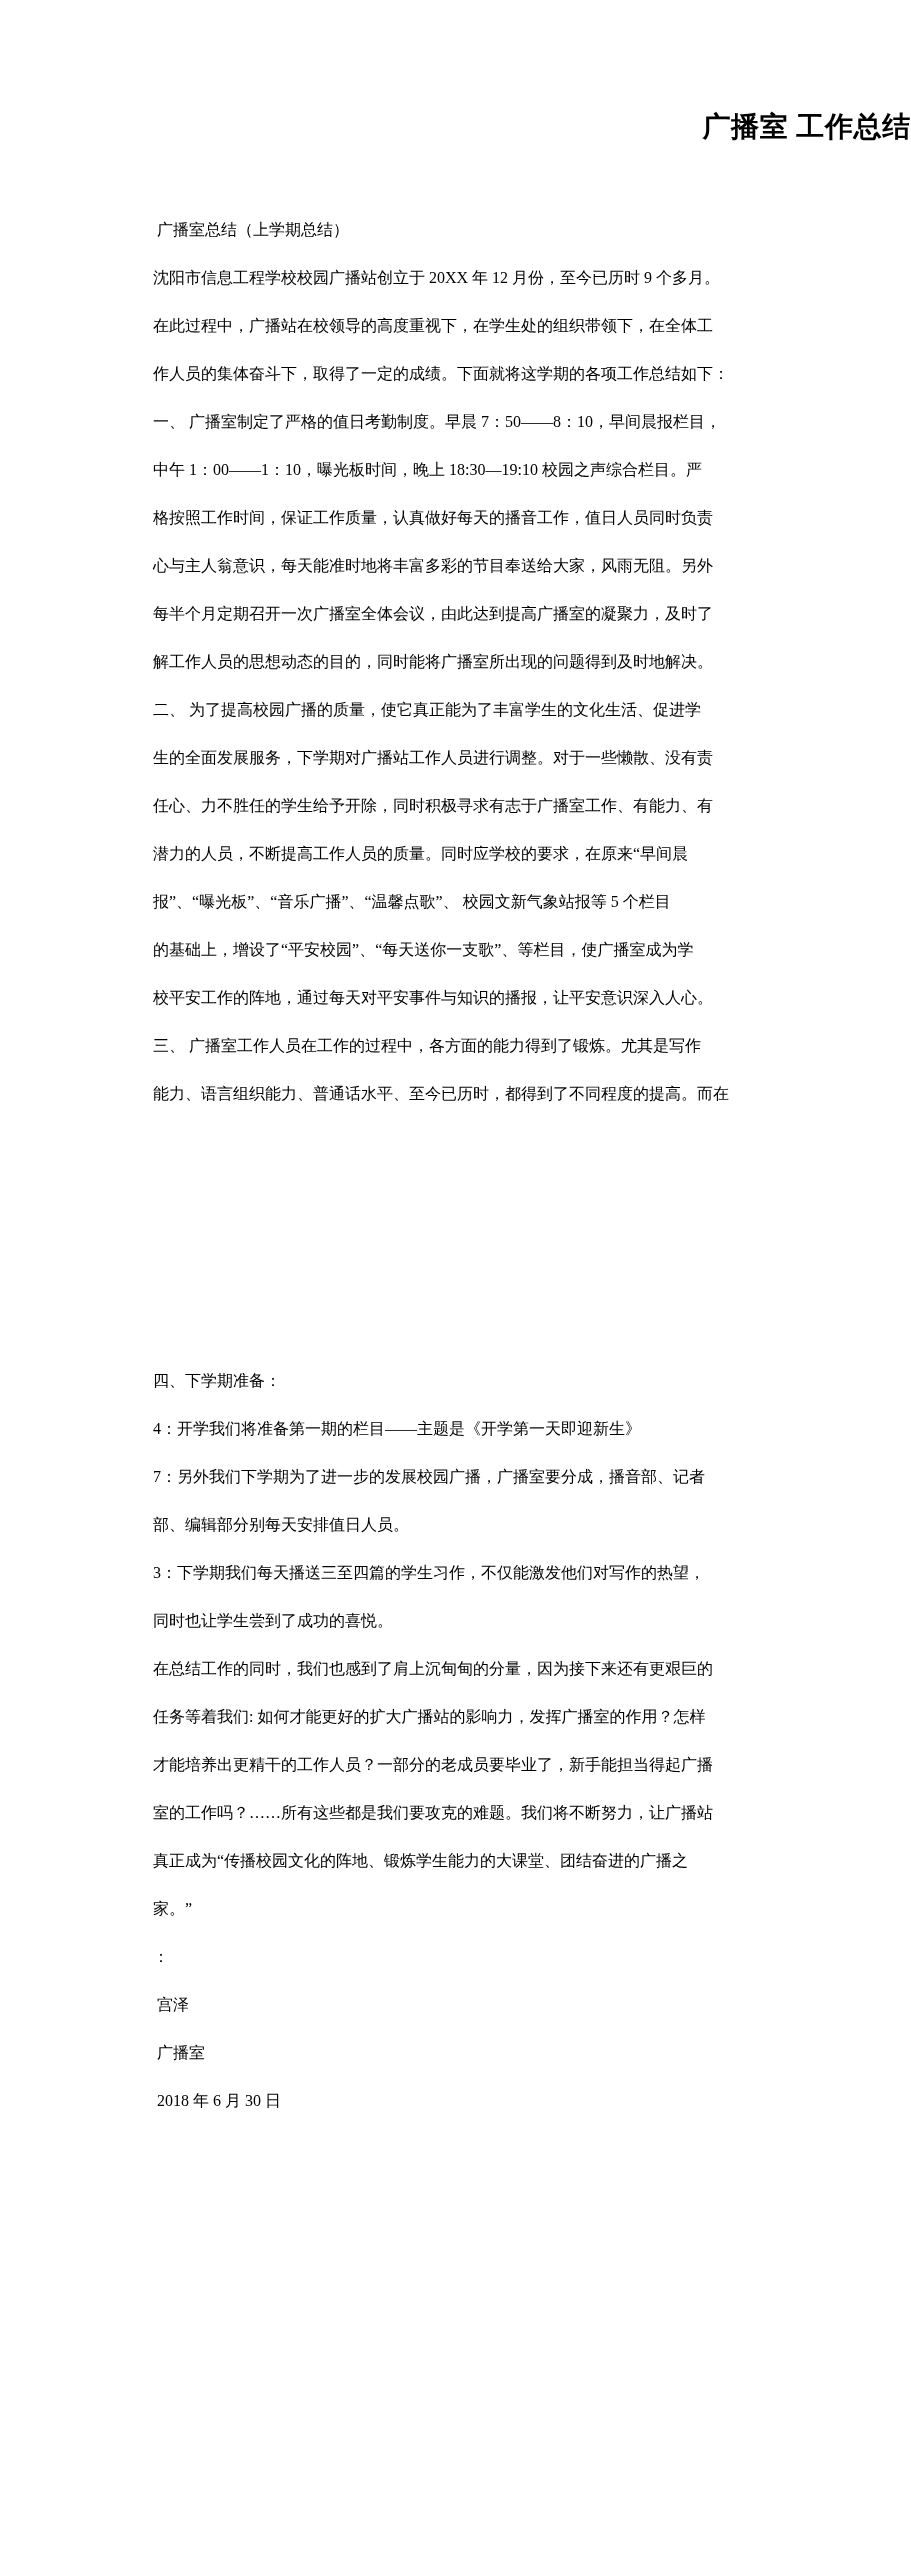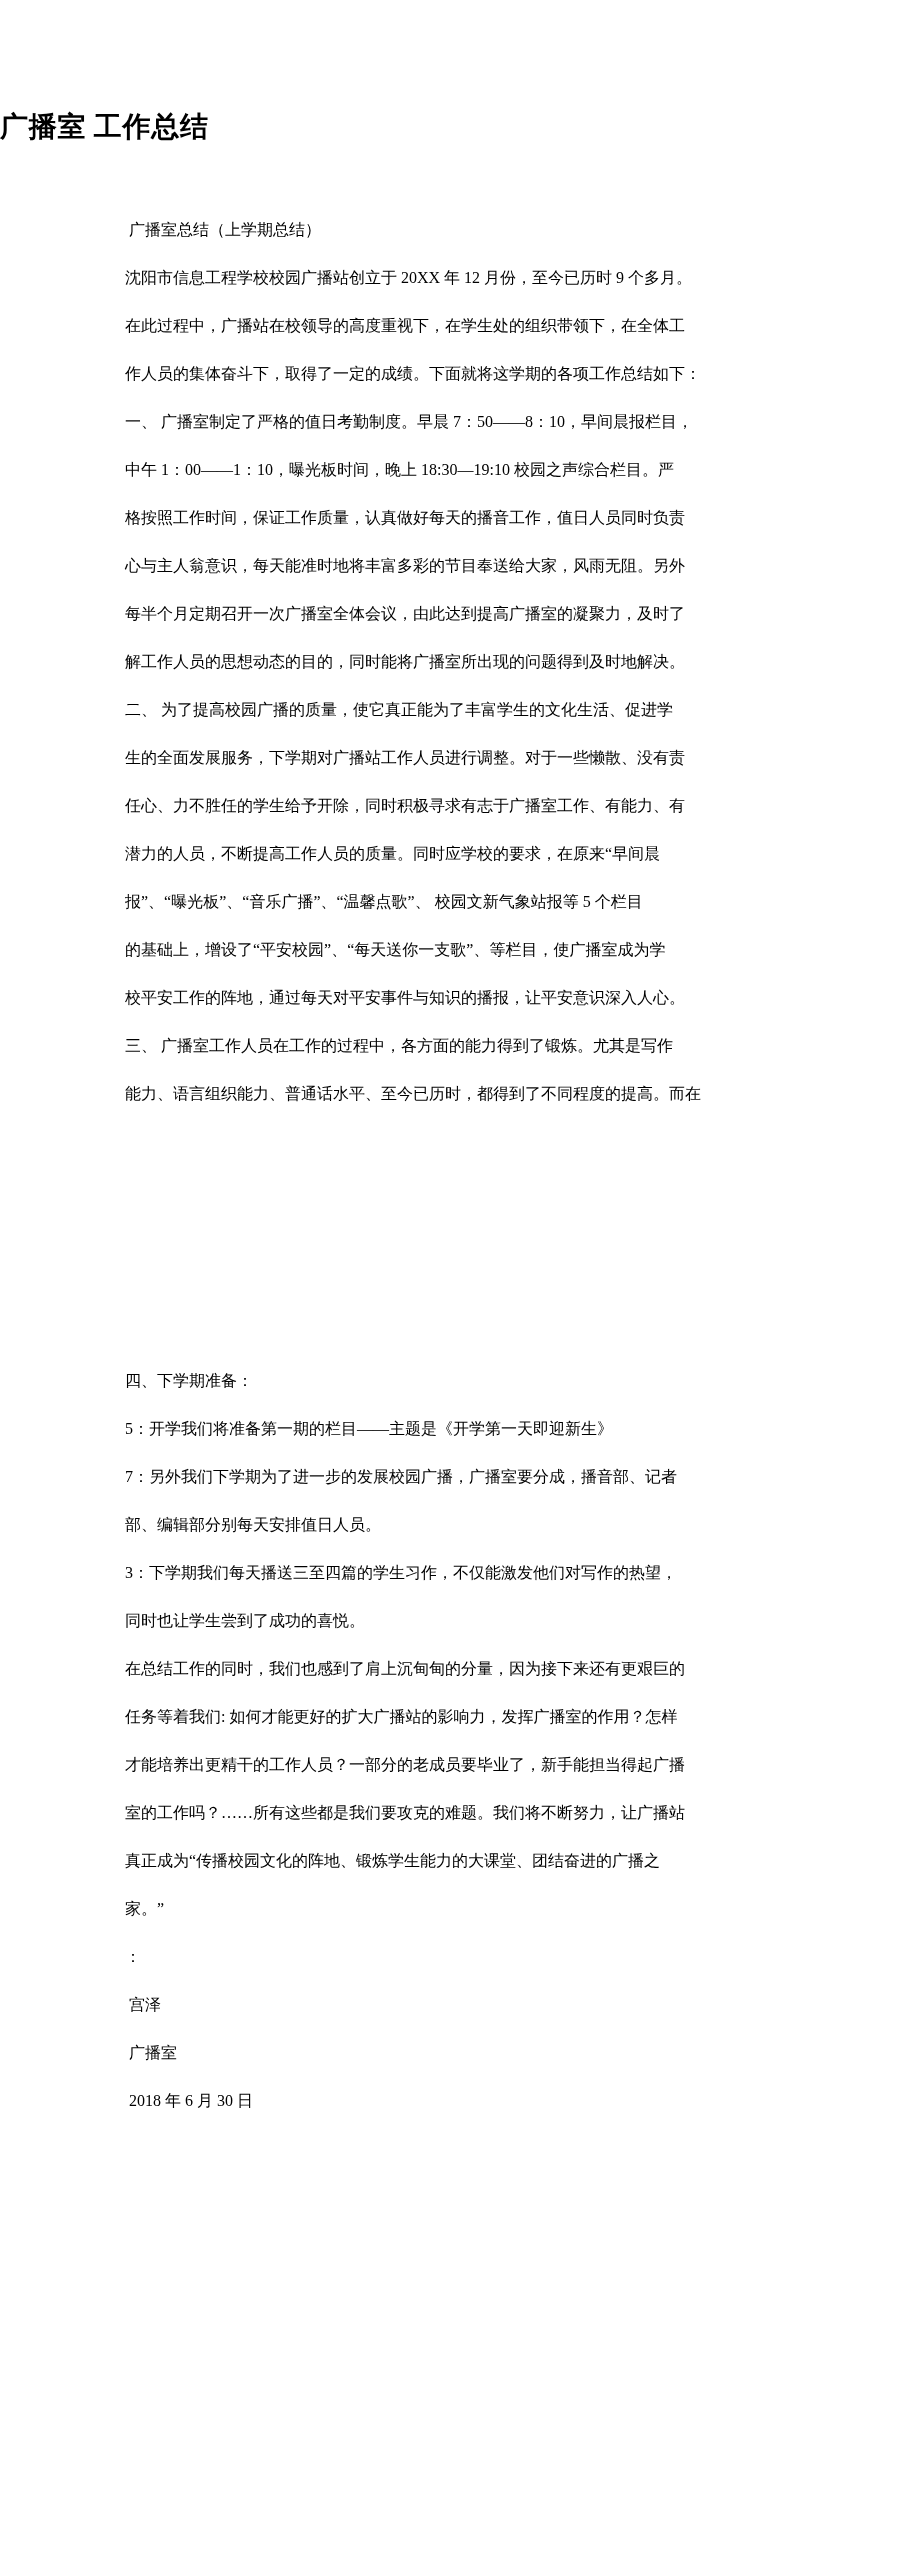--- a/index.html
+++ b/index.html
@@ -7,31 +7,32 @@
     position: relative;
     width: 911px;
     height: 2576px;
     background: #ffffff;
     color: #000000;
     font-family: "Liberation Serif", "DejaVu Serif", serif;
     overflow: hidden;
   }
   .doc-title {
     padding-top: 109px;
-    text-align: left;
+    text-align: right;
     font-size: 28px;
     font-weight: bold;
     line-height: 35px;
     letter-spacing: 0.7px;
   }
   .doc-body {
     margin-top: 62px;
     padding-left: 125px;
     padding-right: 117px;
     font-size: 16px;
+    margin-left: 28px;
   }
   .line {
     height: 48px;
     line-height: 48px;
     white-space: pre;
     overflow: visible;
   }
   .gap { width: 100%; }
 </style>
 </head>
@@ -54,21 +55,21 @@
       <div class="line">生的全面发展服务，下学期对广播站工作人员进行调整。对于一些懒散、没有责</div>
       <div class="line">任心、力不胜任的学生给予开除，同时积极寻求有志于广播室工作、有能力、有</div>
       <div class="line">潜力的人员，不断提高工作人员的质量。同时应学校的要求，在原来“早间晨</div>
       <div class="line">报”、“曝光板”、“音乐广播”、“温馨点歌”、 校园文新气象站报等 5 个栏目</div>
       <div class="line">的基础上，增设了“平安校园”、“每天送你一支歌”、等栏目，使广播室成为学</div>
       <div class="line">校平安工作的阵地，通过每天对平安事件与知识的播报，让平安意识深入人心。</div>
       <div class="line">三、 广播室工作人员在工作的过程中，各方面的能力得到了锻炼。尤其是写作</div>
       <div class="line">能力、语言组织能力、普通话水平、至今已历时，都得到了不同程度的提高。而在</div>
       <div class="gap" style="height: 239px;"></div>
       <div class="line">四、下学期准备：</div>
-      <div class="line">5：开学我们将准备第一期的栏目——主题是《开学第一天即迎新生》</div>
+      <div class="line">4：开学我们将准备第一期的栏目——主题是《开学第一天即迎新生》</div>
       <div class="line">7：另外我们下学期为了进一步的发展校园广播，广播室要分成，播音部、记者</div>
       <div class="line">部、编辑部分别每天安排值日人员。</div>
       <div class="line">3：下学期我们每天播送三至四篇的学生习作，不仅能激发他们对写作的热望，</div>
       <div class="line">同时也让学生尝到了成功的喜悦。</div>
       <div class="line">在总结工作的同时，我们也感到了肩上沉甸甸的分量，因为接下来还有更艰巨的</div>
       <div class="line">任务等着我们: 如何才能更好的扩大广播站的影响力，发挥广播室的作用？怎样</div>
       <div class="line">才能培养出更精干的工作人员？一部分的老成员要毕业了，新手能担当得起广播</div>
       <div class="line">室的工作吗？……所有这些都是我们要攻克的难题。我们将不断努力，让广播站</div>
       <div class="line">真正成为“传播校园文化的阵地、锻炼学生能力的大课堂、团结奋进的广播之</div>
       <div class="line">家。”</div>

